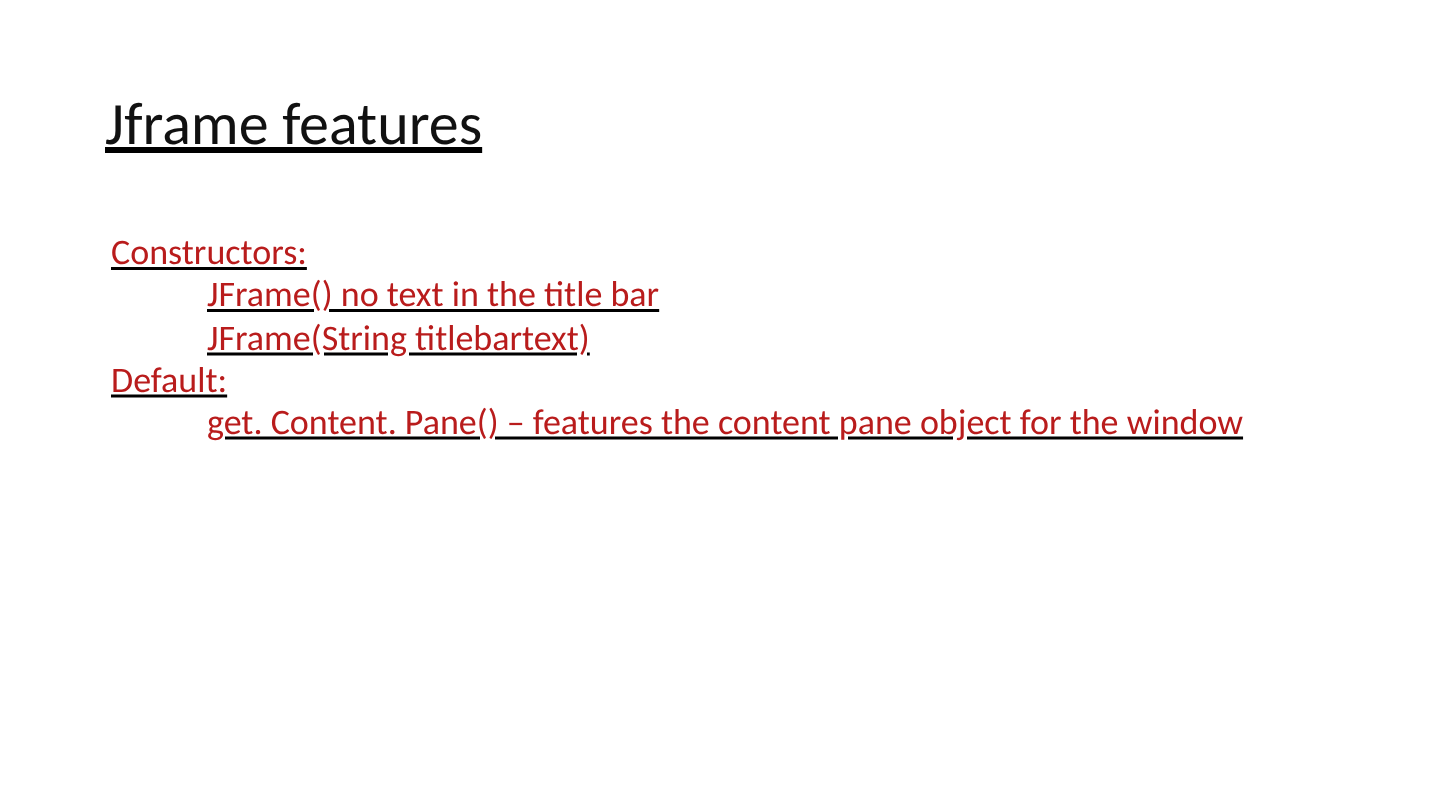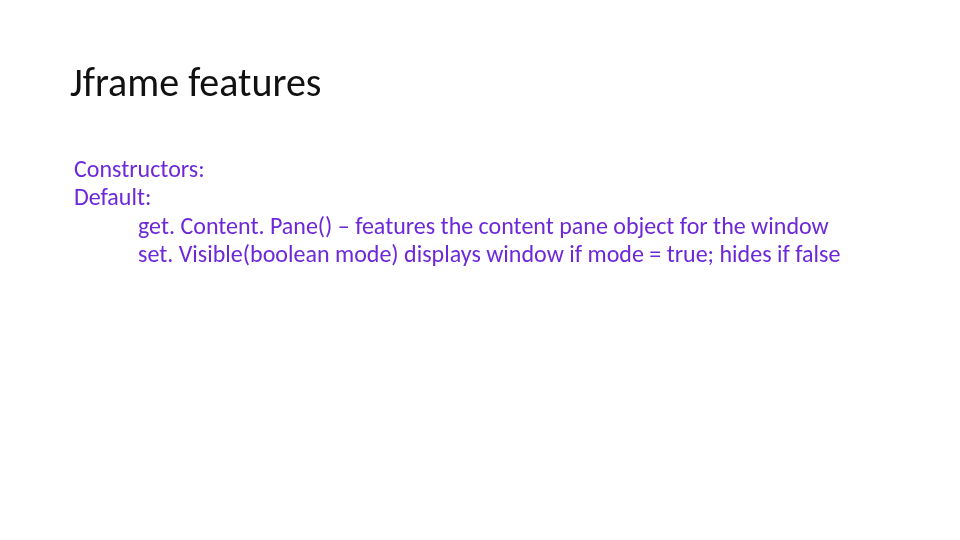--- a/index.html
+++ b/index.html
@@ -10,45 +10,47 @@
     background: #ffffff;
     font-family: Calibri, "Segoe UI", Arial, sans-serif;
     color: #000000;
   }
   .slide {
     position: relative;
     width: 960px;
     height: 540px;
     box-sizing: border-box;
     padding: 58px 70px 40px 70px;
+    text-decoration: underline;
   }
   .title {
     font-size: 40px;
     font-weight: 400;
     color: #111;
     letter-spacing: 0px;
     margin-bottom: 48px;
   }
   .body {
     font-size: 24px;
     line-height: 1.18;
-    color: #6d28d9;
+    color: #b91c1c;
     padding-left: 4px;
   }
   .lvl1 {
     margin: 0;
   }
   .lvl2 {
     margin: 0 0 0 64px;
   }
 </style>
 </head>
 <body>
 
 <div class="slide">
   <div class="title">Jframe features</div>
   <div class="body">
     <div class="lvl1">Constructors:</div>
+    <div class="lvl2">JFrame() no text in the title bar</div>
+    <div class="lvl2">JFrame(String titlebartext)</div>
     <div class="lvl1">Default:</div>
     <div class="lvl2">get. Content. Pane() – features the content pane object for the window</div>
-    <div class="lvl2">set. Visible(boolean mode) displays window if mode = true; hides if false</div>
   </div>
 </div>
 
 </body></html>

